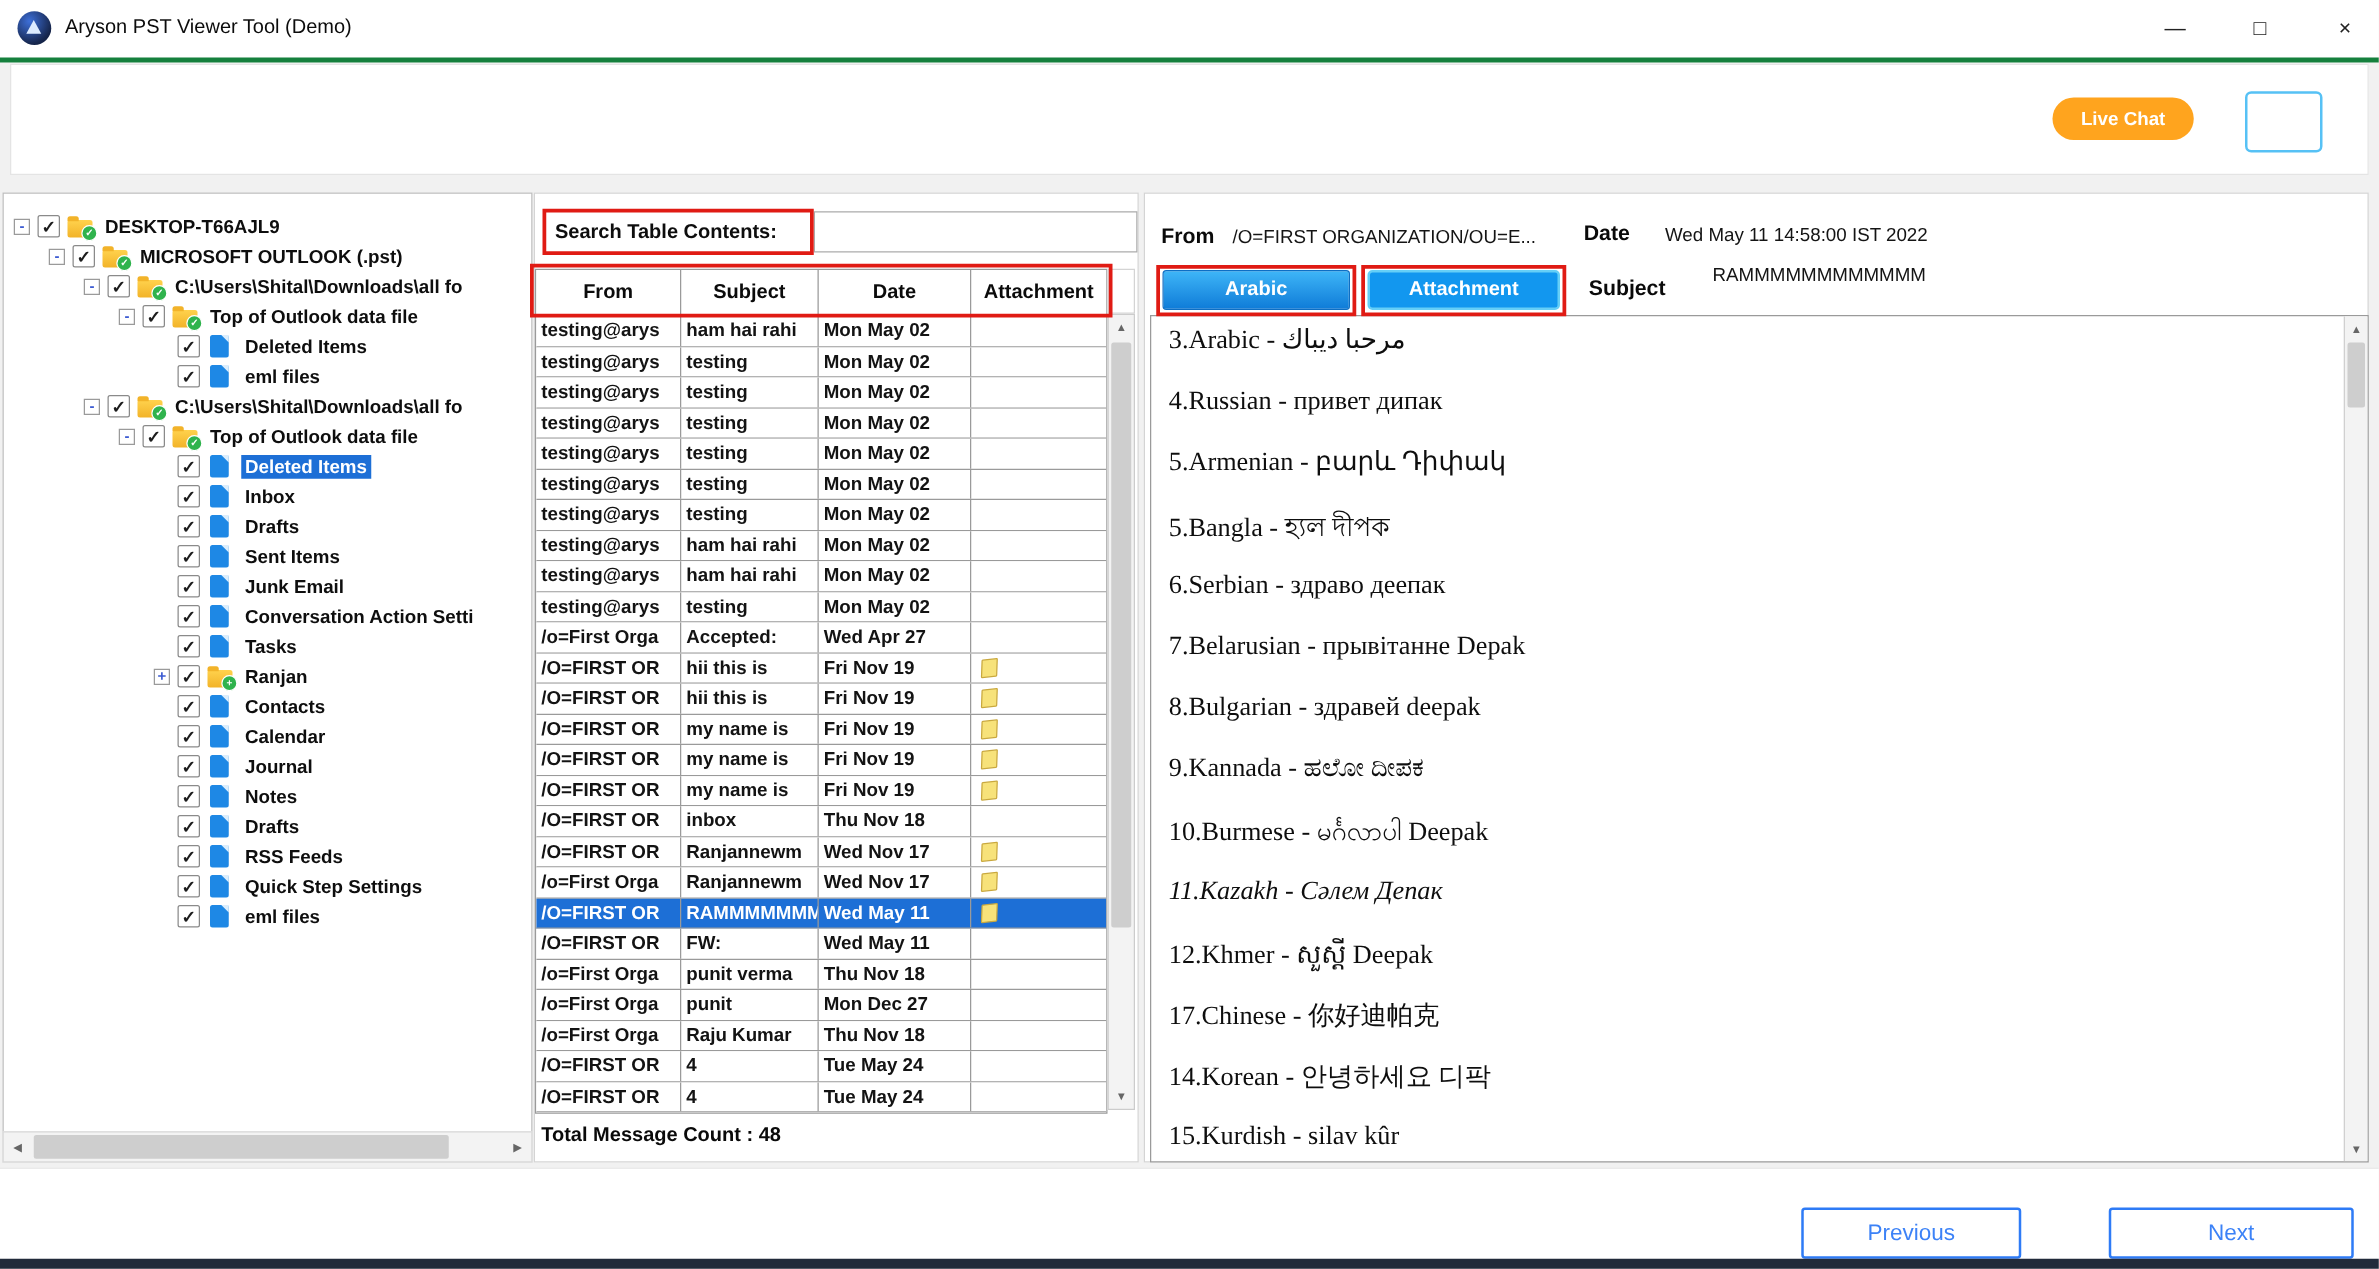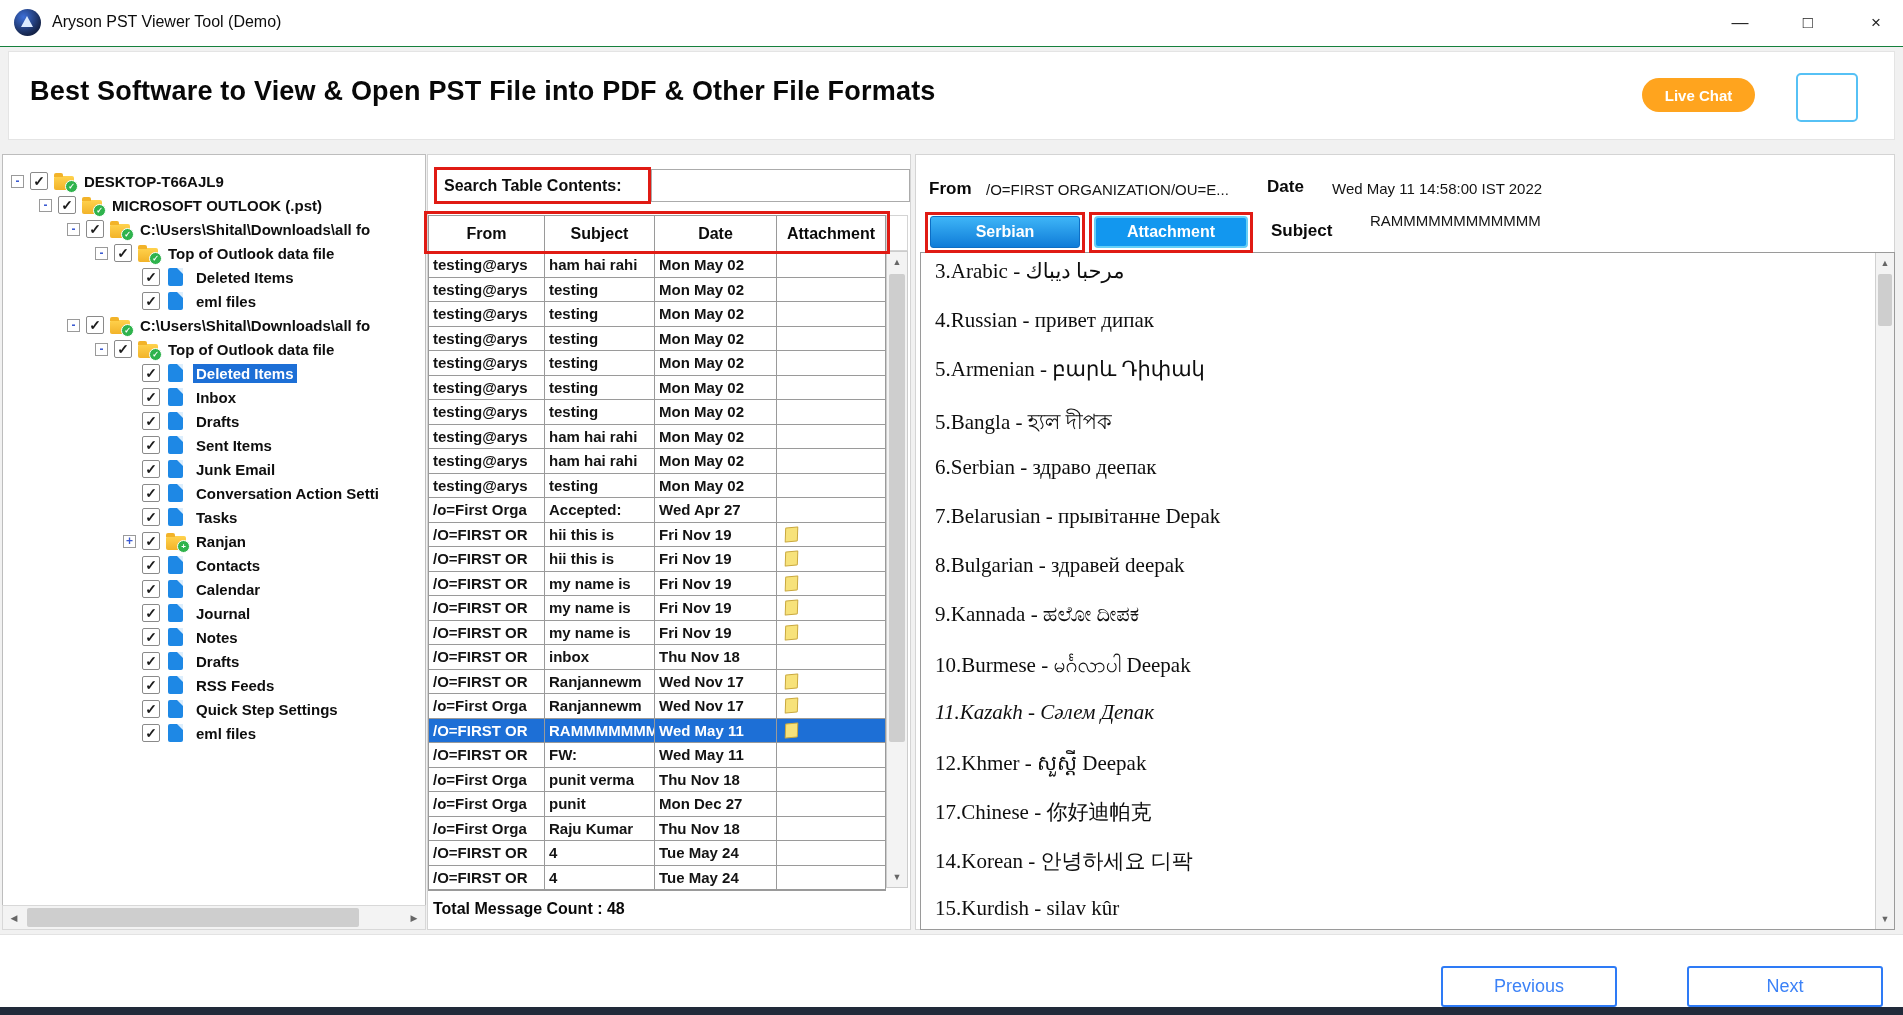--- a/index.html
+++ b/index.html
@@ -1,20 +1,20 @@
 <!DOCTYPE html>
 <html><head>
 <meta charset="utf-8">
 <style>
   html,body{margin:0;padding:0;}
   body{width:1903px;height:1015px;position:relative;overflow:hidden;background:#f1f1f1;
        font-family:"Liberation Sans",sans-serif;color:#111;}
 
   
-  .titlebar{position:absolute;left:0;top:0;width:1903px;height:46px;background:#fff;border-bottom:1px solid #15803d;}
+  .titlebar{position:absolute;left:0;top:0;width:1903px;height:46px;background:#fff;border-bottom:4px solid #15803d;}
   .app-logo{position:absolute;left:14px;top:9px;width:27px;height:27px;border-radius:50%;
             background:radial-gradient(circle at 35% 30%,#3d6fd8 0%,#16264d 70%,#0a1430 100%);}
   .app-logo::after{content:'';position:absolute;left:7px;top:7px;width:0;height:0;
             border-left:6px solid transparent;border-right:6px solid transparent;border-bottom:11px solid #dcebff;}
   .title-text{position:absolute;left:52px;top:13px;font-size:16px;color:#0c0c0c;}
   .win-controls{position:absolute;right:16px;top:0;height:46px;display:flex;align-items:center;gap:46px;}
   .win-controls span{width:22px;text-align:center;font-size:17px;color:#222;cursor:default;}
 
   
   .banner{position:absolute;left:8px;top:51px;width:1887px;height:89px;background:#fff;border:1px solid #e4e4e4;box-sizing:border-box;}
@@ -126,21 +126,20 @@
   <div class="app-logo"></div>
   <span class="title-text">Aryson PST Viewer Tool (Demo)</span>
   <div class="win-controls">
     <span>—</span>
     <span>□</span>
     <span>×</span>
   </div>
 </div>
 
 <div class="banner">
-  <h1>Best Software to View &amp; Open PST File into PDF &amp; Other File Formats</h1>
   <button class="live-chat">Live Chat</button>
   <button class="menu-btn">
     <span class="bar"></span>
     <span class="bar"></span>
     <span class="bar"></span>
   </button>
 </div>
 
 <div class="tree-panel">
   <div class="tree">
@@ -555,21 +554,21 @@
 
 <div class="red-box" id="red-header"></div>
 <div class="red-box" id="red-preview"></div>
 <div class="red-box" id="red-attach"></div>
 
 <div class="right-panel"></div>
 <span class="fld-label" id="from-label">From</span>
 <span class="fld-value" id="from-value">/O=FIRST ORGANIZATION/OU=E...</span>
 <span class="fld-label" id="date-label">Date</span>
 <span class="fld-value" id="date-value">Wed May 11 14:58:00 IST 2022</span>
-<button class="btn-preview">Serbian</button>
+<button class="btn-preview">Arabic</button>
 <button class="btn-attachment">Attachment</button>
 <span class="fld-label" id="subject-label">Subject</span>
 <span class="fld-value" id="subject-value">RAMMMMMMMMMMMM</span>
 
 <div class="preview-body">
   <div>
       <p class="bline" style="top: 6px; text-align: center;">3.Arabic - مرحبا ديباك</p>
       <p class="bline" style="top: 55px;">4.Russian - привет дипак</p>
       <p class="bline" style="top: 104px;">5.Armenian - բարև Դիփակ</p>
       <p class="bline" style="top: 153px;">5.Bangla - হ্যল দীপক</p>

